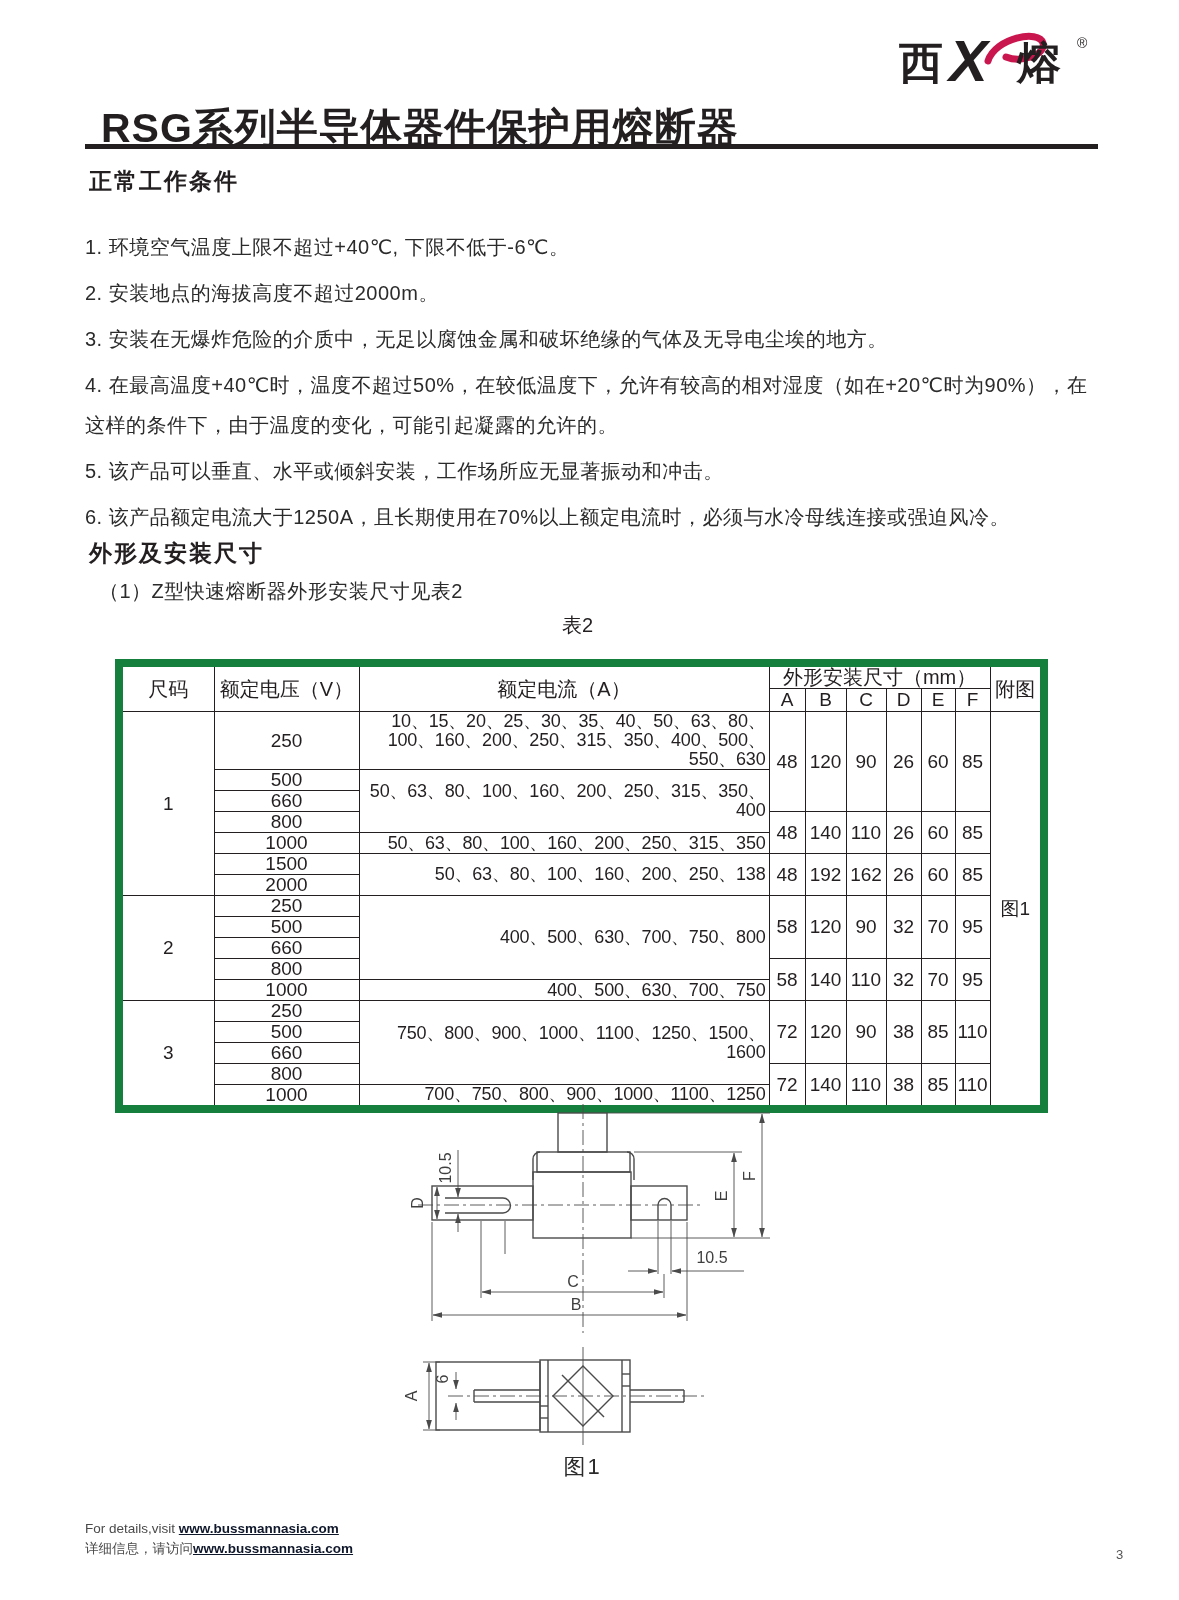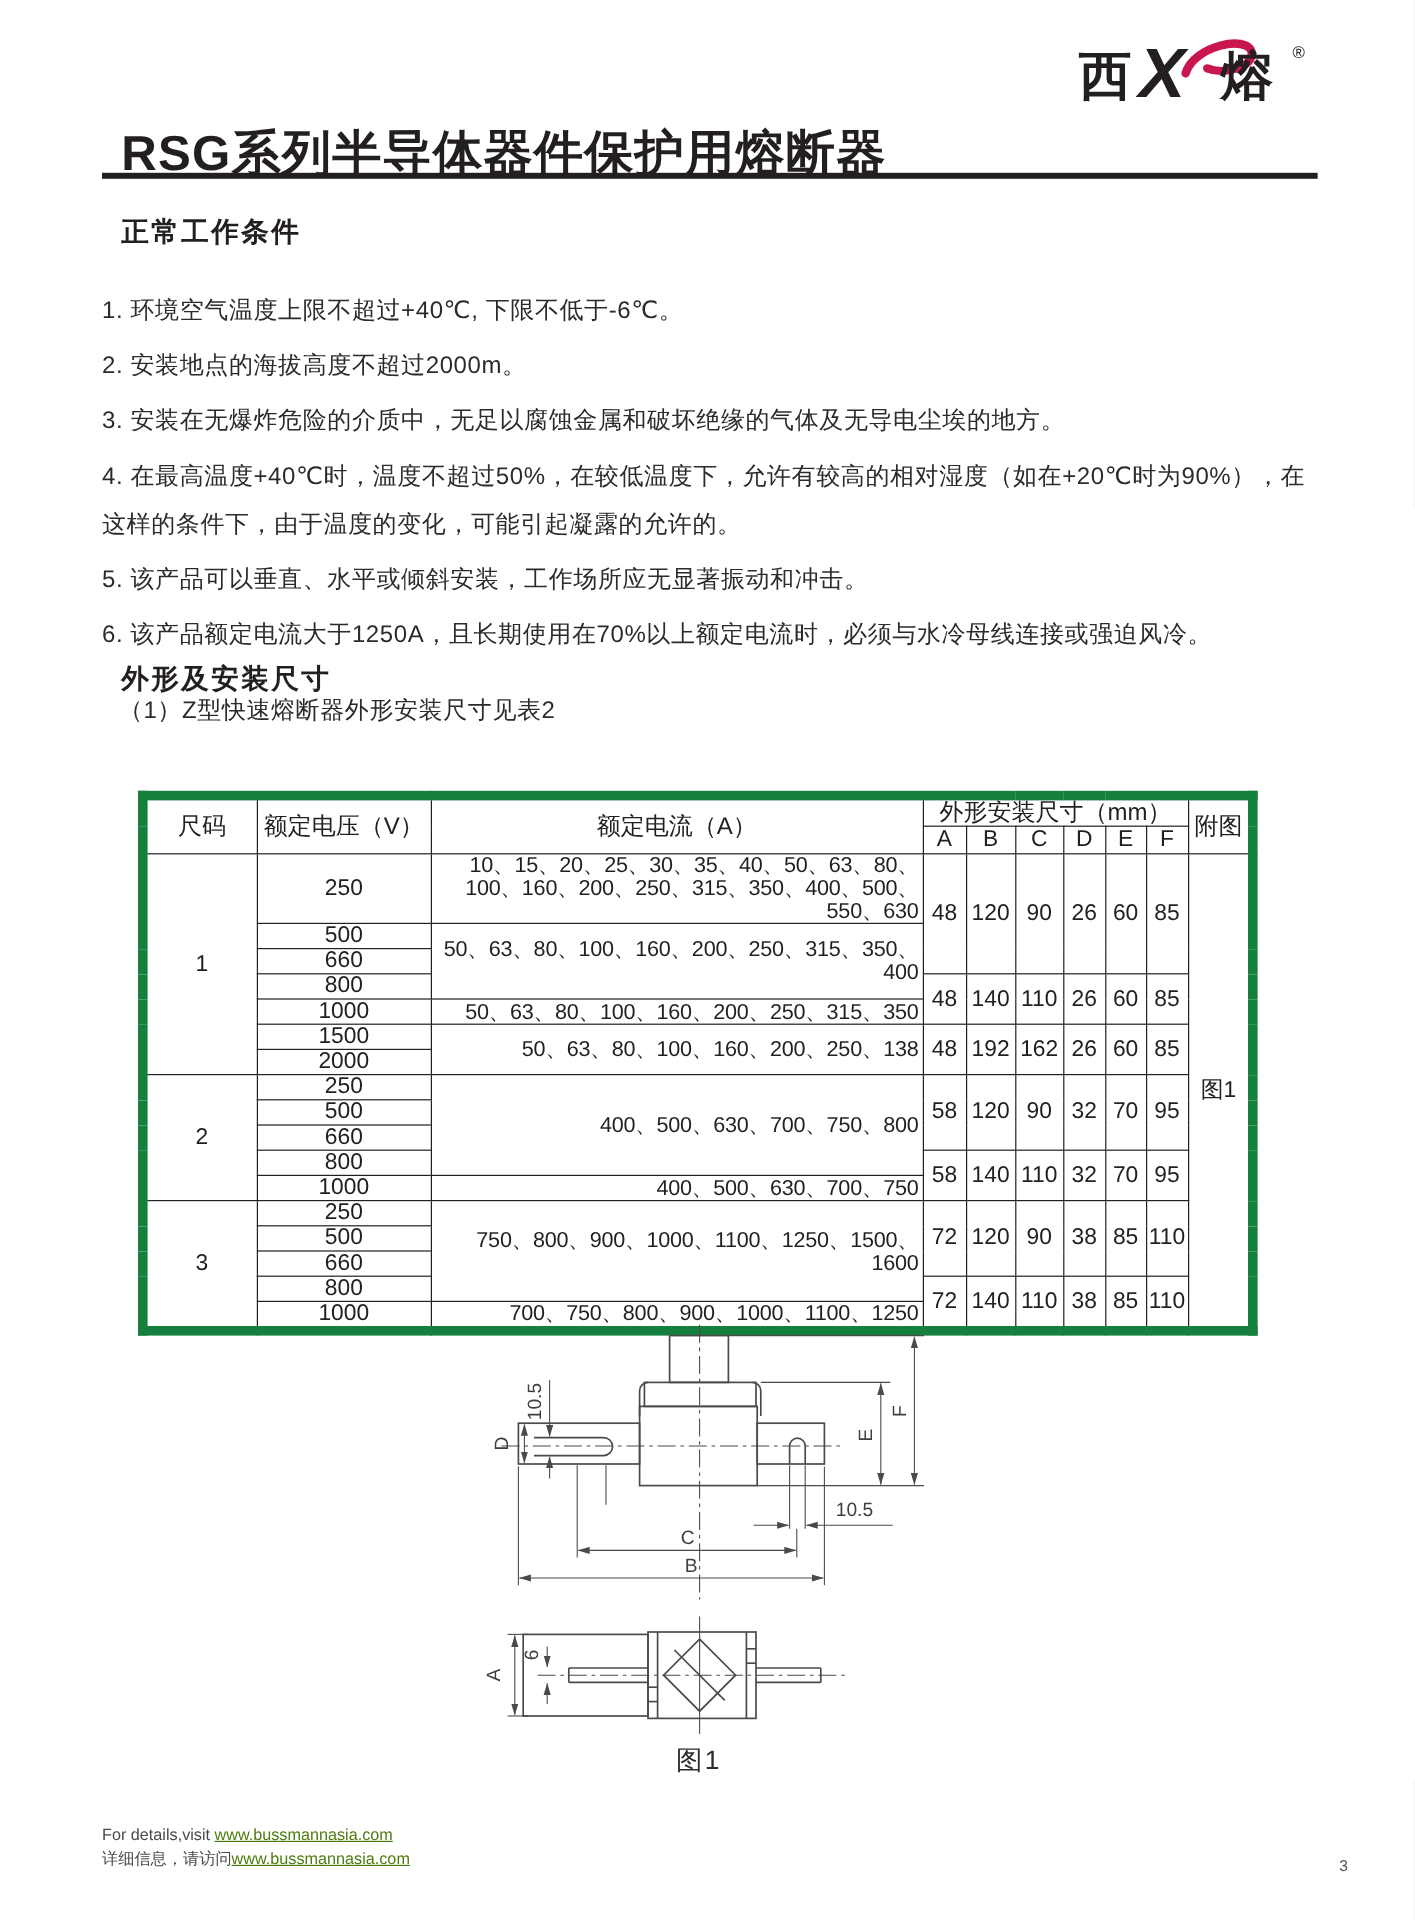--- a/index.html
+++ b/index.html
@@ -9,21 +9,21 @@
     overflow:hidden;margin:0 auto;
   }
   
   .logo{position:absolute;left:893px;top:28px;width:210px;height:64px;}
   
   .title{position:absolute;left:84px;top:84px;margin:17px;font-size:41px;font-weight:bold;
          color:#231f20;letter-spacing:1px;white-space:nowrap;}
   .title-rule{position:absolute;left:85px;top:144px;width:1013px;height:5px;background:#231f20;}
   
   .conditions{position:absolute;left:85px;top:162px;width:1015px;}
-  .sec-heading{margin:16px;font-size:23px;font-weight:bold;color:#231f20;letter-spacing:2px;}
+  .sec-heading{margin:4px;font-size:23px;font-weight:bold;color:#231f20;letter-spacing:2px;}
   .conditions .sec-heading{margin-bottom:30px;}
   .cond-item{margin:0 0 6px 0;font-size:20px;line-height:40px;color:#2b2b2b;letter-spacing:0.5px;}
   
   .dim-heading{position:absolute;left:85px;top:534px;}
   .dim-note{position:absolute;left:99px;top:578px;font-size:20px;color:#2b2b2b;letter-spacing:0.5px;text-align:center;}
   .table-caption{position:absolute;left:115px;top:612px;width:925px;text-align:center;
                  font-size:20px;color:#231f20;}
   
   .spec-table{position:absolute;left:115px;top:659px;width:925px;
               border-collapse:collapse;table-layout:fixed;
@@ -35,21 +35,21 @@
   tr.h1{height:25px;} tr.h2{height:23px;}
   tr.r-tall{height:38px;} tr.r{height:21px;}
   td.cur{text-align:right;padding:0 3px 0 5px;font-size:18px;line-height:19px;letter-spacing:-0.2px;}
   td.figcell{font-size:19px;}
   
   .drawing{position:absolute;left:395px;top:1095px;}
   .fig-caption{position:absolute;left:115px;top:1452px;width:935px;text-align:center;
                font-size:22px;color:#2b2b2b;letter-spacing:2px;}
   
   .footer{position:absolute;left:85px;top:1519px;font-size:13.5px;color:#4a4a4a;line-height:20px;}
-  .footer a{color:#4d7c0f;text-decoration:underline;}
+  .footer a{color:#0f172a;text-decoration:underline;font-weight:bold;}
   .page-number{position:absolute;left:1116px;top:1547px;font-size:13px;color:#555;}
 </style>
 </head>
 <body>
 
 <div class="page">
 
   <div class="logo">
     <svg width="210" height="64" viewBox="0 0 210 64">
       <text x="6" y="50" font-size="44" font-weight="bold" fill="#231f20">西</text>
@@ -68,20 +68,21 @@
     <p class="cond-item">1. 环境空气温度上限不超过+40℃, 下限不低于-6℃。</p>
     <p class="cond-item">2. 安装地点的海拔高度不超过2000m。</p>
     <p class="cond-item">3. 安装在无爆炸危险的介质中，无足以腐蚀金属和破坏绝缘的气体及无导电尘埃的地方。</p>
     <p class="cond-item">4. 在最高温度+40℃时，温度不超过50%，在较低温度下，允许有较高的相对湿度（如在+20℃时为90%），在这样的条件下，由于温度的变化，可能引起凝露的允许的。</p>
     <p class="cond-item">5. 该产品可以垂直、水平或倾斜安装，工作场所应无显著振动和冲击。</p>
     <p class="cond-item">6. 该产品额定电流大于1250A，且长期使用在70%以上额定电流时，必须与水冷母线连接或强迫风冷。</p>
   </div>
 
   <h2 class="sec-heading dim-heading">外形及安装尺寸</h2>
   <div class="dim-note">（1）Z型快速熔断器外形安装尺寸见表2</div>
+  <div class="table-caption">表2</div>
 
   <table class="spec-table">
     <colgroup>
       <col style="width:95px">
         <col style="width:145px">
         <col style="width:410px">
       <col style="width:36px">
         <col style="width:41px">
         <col style="width:40px">
       <col style="width:35px">

